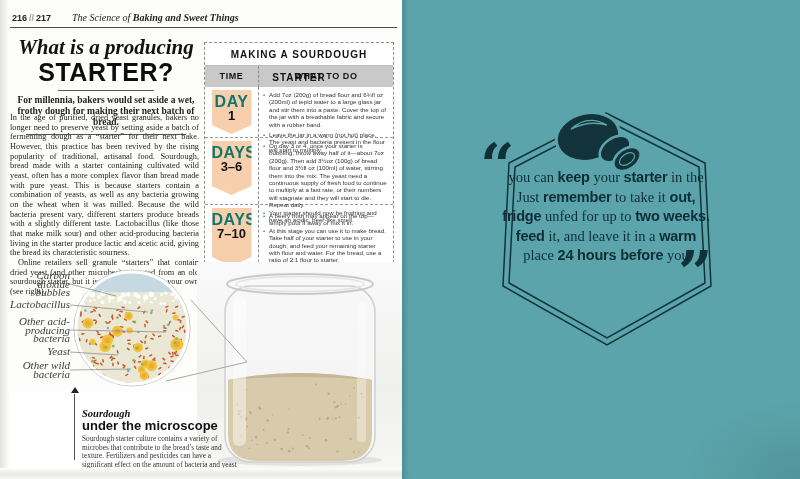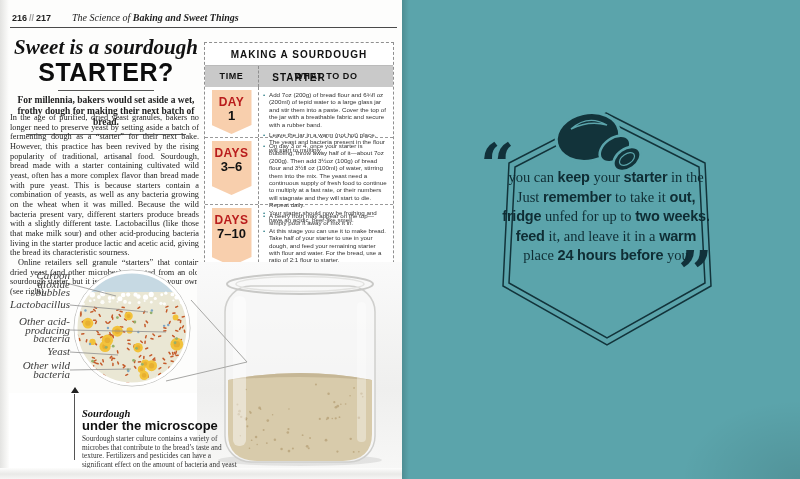--- a/index.html
+++ b/index.html
@@ -25,21 +25,21 @@
   .stable{position:absolute;left:204px;top:42px;width:190px;height:251px;border:1px dashed #8f8f8f;background:#fff;box-sizing:border-box;}
   .stable .t-title{height:22px;line-height:23px;text-align:center;font-family:"Liberation Sans",sans-serif;font-weight:bold;font-size:10px;letter-spacing:1px;color:#111;border-bottom:1px solid #bbb;}
   .t-band{display:flex;height:21px;background:#c9c9c9;font-family:"Liberation Sans",sans-serif;font-weight:bold;font-size:9px;letter-spacing:.6px;color:#111;}
   .t-band .c1{width:54px;text-align:center;line-height:21px;border-right:1px dashed #8f8f8f;box-sizing:border-box;}
   .t-band .c2{flex:1;text-align:center;line-height:21px;}
   .t-rows{position:relative;}
   .t-row{display:flex;box-sizing:border-box;}
   .t-row + .t-row{border-top:1px dashed #9a9a9a;}
   .t-time{width:54px;border-right:1px dashed #8f8f8f;box-sizing:border-box;display:flex;justify-content:center;}
   .pennant{width:40px;margin-top:3px;background:#f8cfad;text-align:center;font-family:"Liberation Sans",sans-serif;font-weight:bold;clip-path:polygon(0 0,100% 0,100% calc(100% - 9px),50% 100%,0 calc(100% - 9px));padding-top:6px;box-sizing:border-box;}
-  .p-label{display:block;font-size:12px;letter-spacing:.5px;color:#b91c1c;line-height:12px;}
+  .p-label{display:block;font-size:16px;letter-spacing:.5px;color:#0f766e;line-height:12px;}
   .p-value{display:block;font-size:13px;color:#111;line-height:15px;}
   .t-todo{flex:1;padding:4px 5px 0 4px;}
   .t-todo ul{margin:0;padding:0;list-style:none;}
   .t-todo li{position:relative;padding-left:6px;font-family:"Liberation Sans",sans-serif;font-size:6.2px;line-height:7.4px;color:#333;margin-bottom:3px;}
   .t-todo li::before{content:"\2022";position:absolute;left:0;top:0;color:#2a7c86;}
   
   .photo{position:absolute;left:197px;top:262px;width:205px;height:206px;background:linear-gradient(180deg,#fafafa 0%,#efefee 62%,#f7f7f6 100%);}
   
   .micro-svg{position:absolute;left:72px;top:268px;}
   .overlay-svg{position:absolute;left:0;top:0;pointer-events:none;}
@@ -69,21 +69,21 @@
 <div class="spread">
 
   <div class="page-left">
     <div class="edge-l"></div>
 
     <div class="folio"><span>216</span><span class="sep">//</span><span>217</span></div>
     <div class="series"><span>The Science of </span><span class="st-bold">Baking and Sweet Things</span></div>
     <div class="head-rule"></div>
 
     <div class="title-col">
-      <div class="title-it">Sweet is a sourdough</div>
+      <div class="title-it">What is a producing</div>
       <div class="title-big">STARTER?</div>
       <div class="rule-s" style="width:96px;"></div>
       <div class="standfirst">For millennia, bakers would set aside a wet,
 frothy dough for making their next batch of bread.</div>
       <div class="rule-s" style="width:160px;margin-top:6px;"></div>
     </div>
 
     <div class="bodytext">
         <p>In the age of purified, dried yeast granules, bakers no longer need to preserve yeast by setting aside a batch of fermenting dough as a “starter” for their next bake. However, this practice has been revived by the rising popularity of traditional, artisanal food. Sourdough, bread made with a starter containing cultivated wild yeast, often has a more complex flavor than bread made with pure yeast. This is because starters contain a combination of yeasts, as well as any bacteria growing on the wheat when it was milled. Because the wild bacteria present vary, different starters produce breads with a slightly different taste. Lactobacillus (like those that make milk sour) and other acid-producing bacteria living in the starter produce lactic and acetic acid, giving the bread its characteristic sourness.</p>
         <p>Online retailers sell granule “starters” that contain dried yeast (and other microbes) extracted from an old sourdough starter, but it isn’t difficult to make your own (see right).</p>

